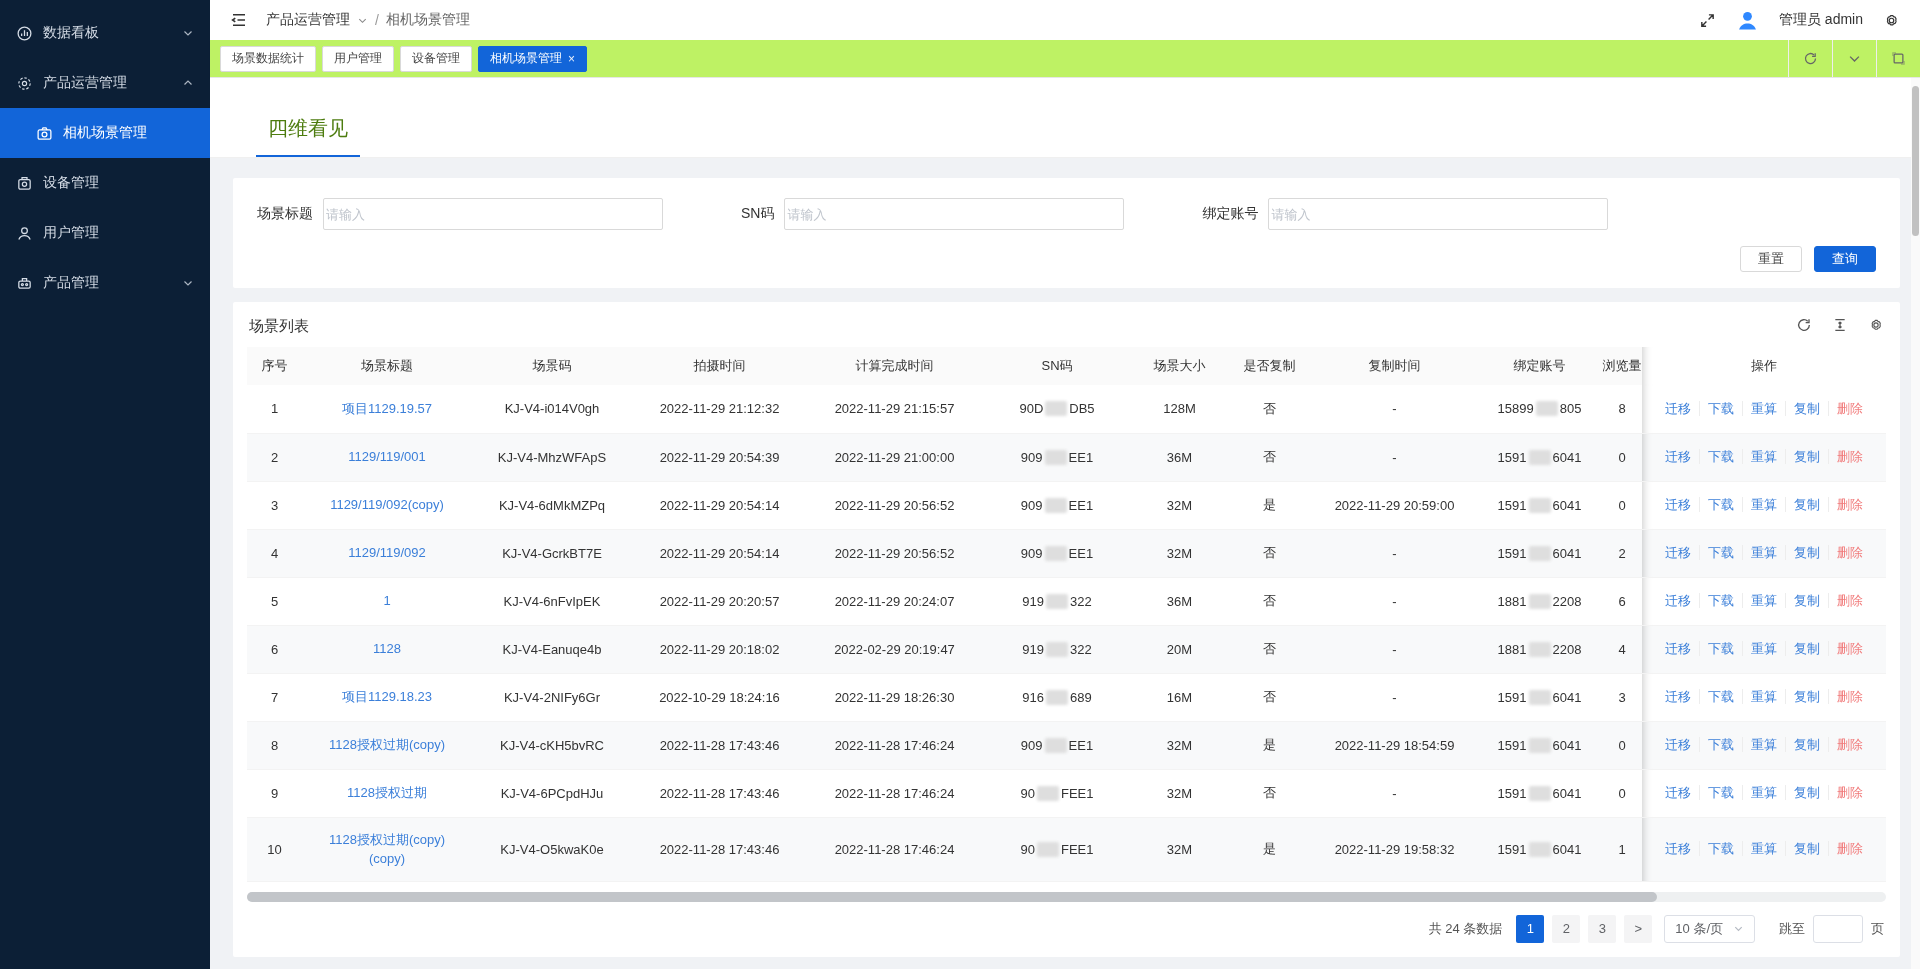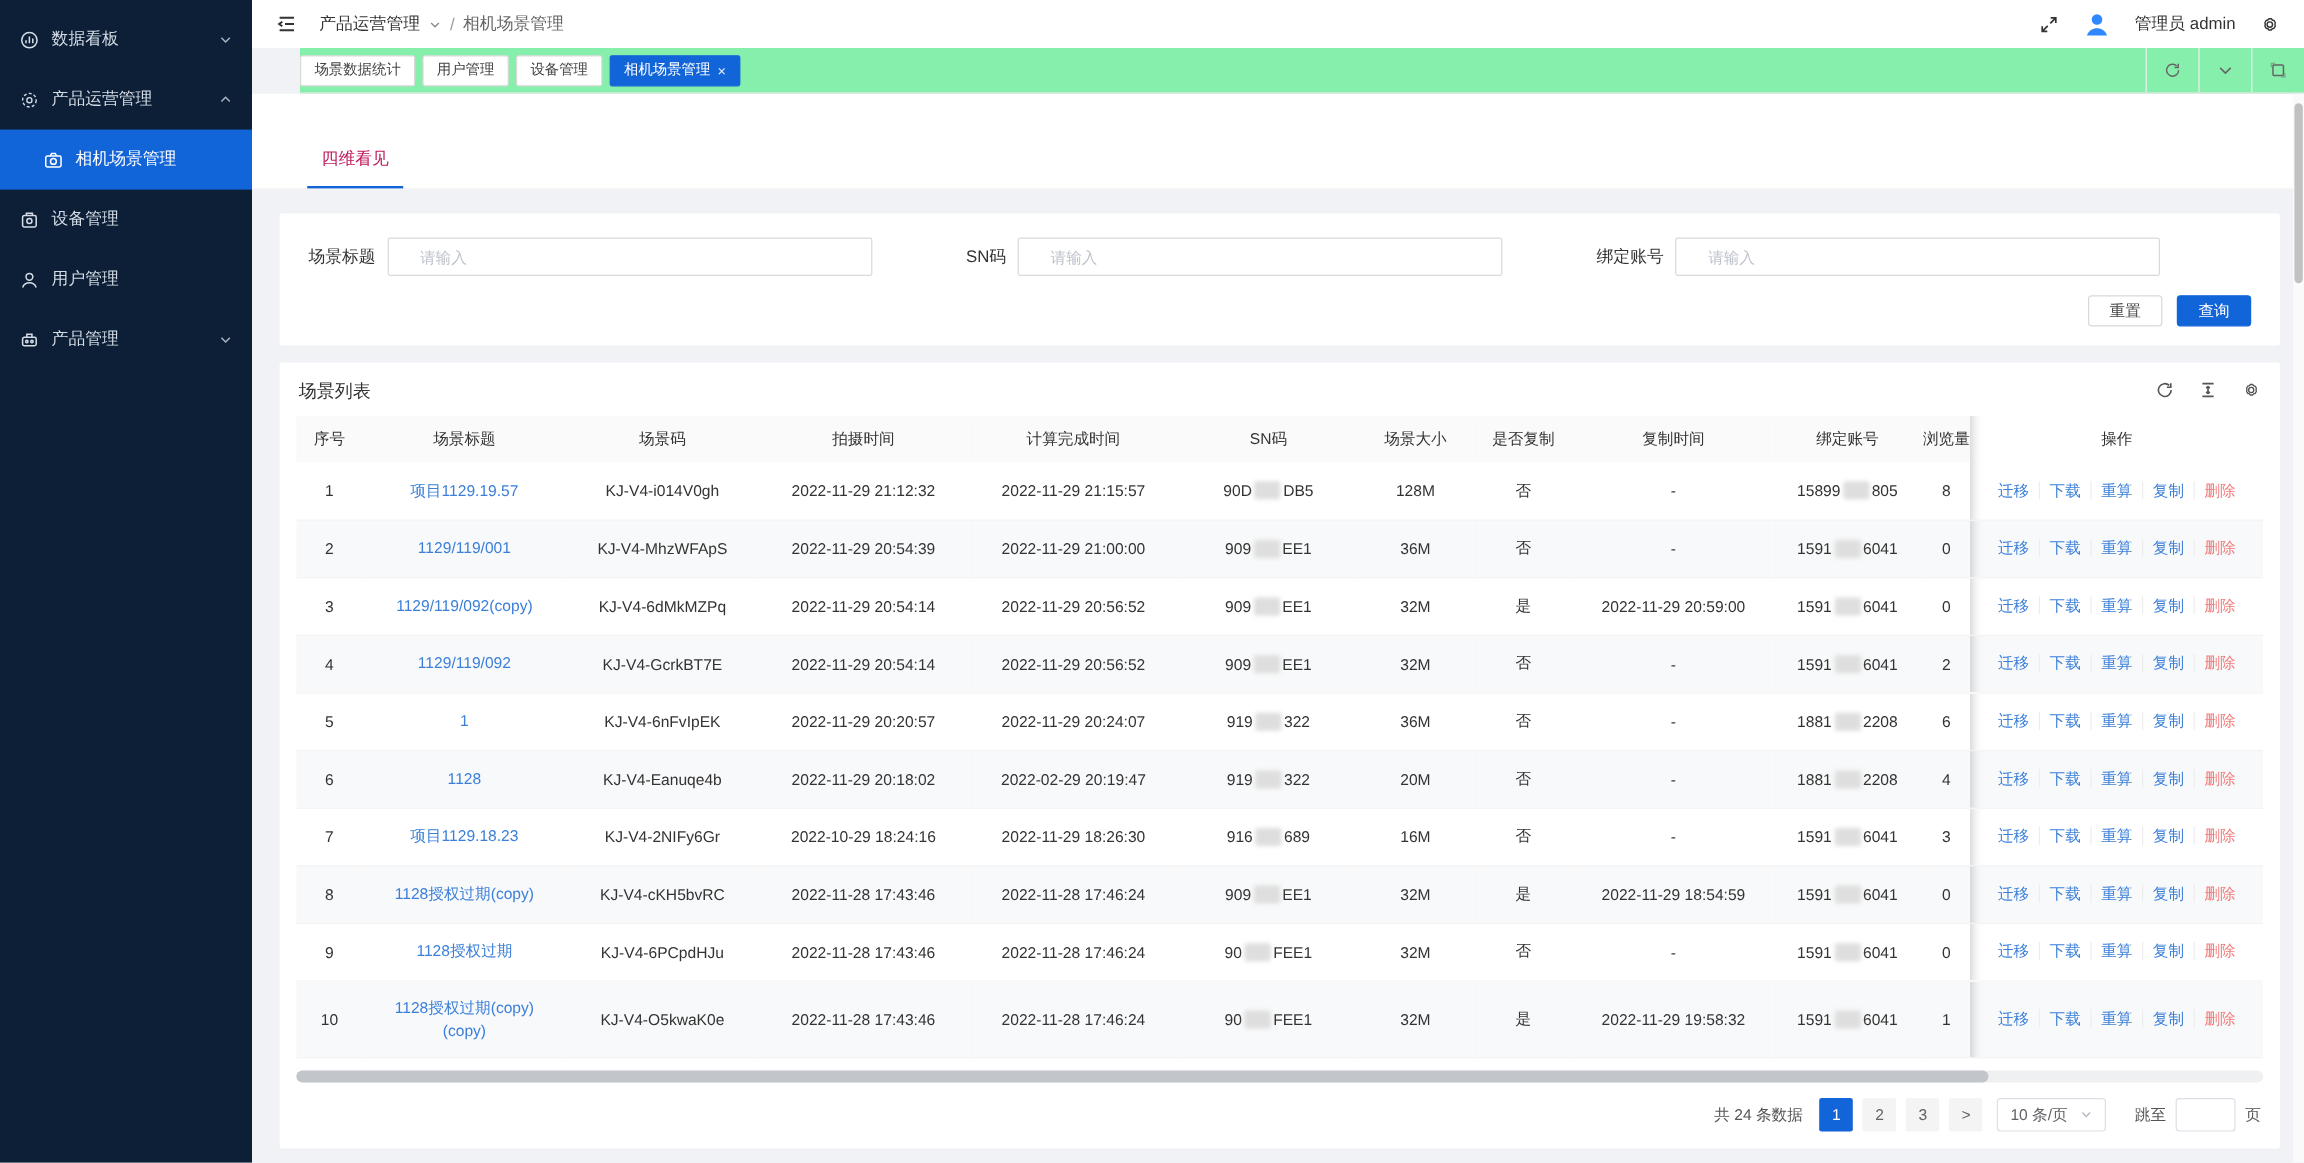--- a/index.html
+++ b/index.html
@@ -34,38 +34,38 @@
   .bc-chev svg { width:11px; height:11px; }
   .bc-sep { color:#9a9a9a; }
   .bc-current { color:#666; }
   .topbar-right { margin-left:auto; display:flex; align-items:center; gap:20px; }
   .tb-icon { width:17px; height:17px; display:inline-flex; color:#333; cursor:pointer; }
   .tb-icon svg { width:17px; height:17px; }
   .avatar { width:23px; height:23px; display:inline-flex; cursor:pointer; }
   .avatar svg { width:23px; height:23px; }
   .user-name { font-size:14px; color:#333; cursor:pointer; }
 
-  .tabsbar { height:38px; background:#86efac; border-bottom:1px solid #e6e6e6; display:flex; align-items:center; flex-shrink:0; box-shadow:0 1px 2px rgba(0,0,0,.03);margin-left:40px; }
+  .tabsbar { height:38px; background:#bef264; border-bottom:1px solid #e6e6e6; display:flex; align-items:center; padding-left:10px; flex-shrink:0; box-shadow:0 1px 2px rgba(0,0,0,.03); }
   .tab-chip { height:26px; display:inline-flex; align-items:center; gap:6px; border:1px solid #d9d9d9; background:#fff; color:#444; padding:0 11px; margin-right:6px; font-size:12px; border-radius:2px; cursor:pointer; }
   .tab-chip.active { background:#1265d9; border-color:#1265d9; color:#fff; }
   .tab-close { font-size:12px; line-height:1; opacity:.9; cursor:pointer; }
   .tabs-right { margin-left:auto; display:flex; align-items:stretch; height:100%; }
   .tr-btn { width:44px; display:flex; align-items:center; justify-content:center; border-left:1px solid #eee; color:#666; cursor:pointer; }
   .tr-btn svg { width:15px; height:15px; }
 
   .content { flex:1; position:relative; overflow:hidden; }
 
   .page-tabs { background:#fff; height:80px; border-bottom:1px solid #f0f0f0; padding-left:46px; display:flex; align-items:flex-end; }
-  .page-tab { display:inline-block; padding:0 12px 13px; font-size:14px; color:#be185d; border-bottom:2px solid #1265d9; cursor:pointer; }
+  .page-tab { display:inline-block; padding:0 12px 13px; font-size:20px; color:#4d7c0f; border-bottom:2px solid #1265d9; cursor:pointer; }
 
   .search-panel { background:#fff; margin:20px 20px 0 23px; padding:20px 24px 16px; border-radius:2px; }
   .search-row { display:flex; align-items:center; gap:78px; }
   .field { display:flex; align-items:center; gap:10px; }
   .field-label { font-size:14px; color:#333; white-space:nowrap; }
-  .field input { width:404px; height:32px; border:1px solid #d9d9d9; border-radius:2px; padding:0 26px; font-size:13px; color:#c2410c; outline:none; font-family:inherit; }
+  .field input { width:340px; height:32px; border:1px solid #d9d9d9; border-radius:2px; padding:0 2px; font-size:13px; color:#c2410c; outline:none; font-family:inherit; }
   .field input::placeholder { color:#bfc4cc; }
   .btn-row { display:flex; justify-content:flex-end; gap:12px; margin-top:16px; }
   .btn { height:26px; min-width:62px; padding:0 14px; font-size:13px; border-radius:3px; cursor:pointer; display:inline-flex; align-items:center; justify-content:center; font-family:inherit; }
   .btn-default { background:#fff; border:1px solid #d9d9d9; color:#444; }
   .btn-primary { background:#1265d9; border:1px solid #1265d9; color:#fff; }
 
   .table-panel { background:#fff; margin:14px 20px 0 23px; border-radius:2px; padding-bottom:6px; }
   .table-head { display:flex; align-items:flex-start; padding:15px 16px 11px; }
   .table-title { font-size:15px; color:#333; }
   .table-tools { margin-left:auto; display:flex; gap:20px; color:#555; }

